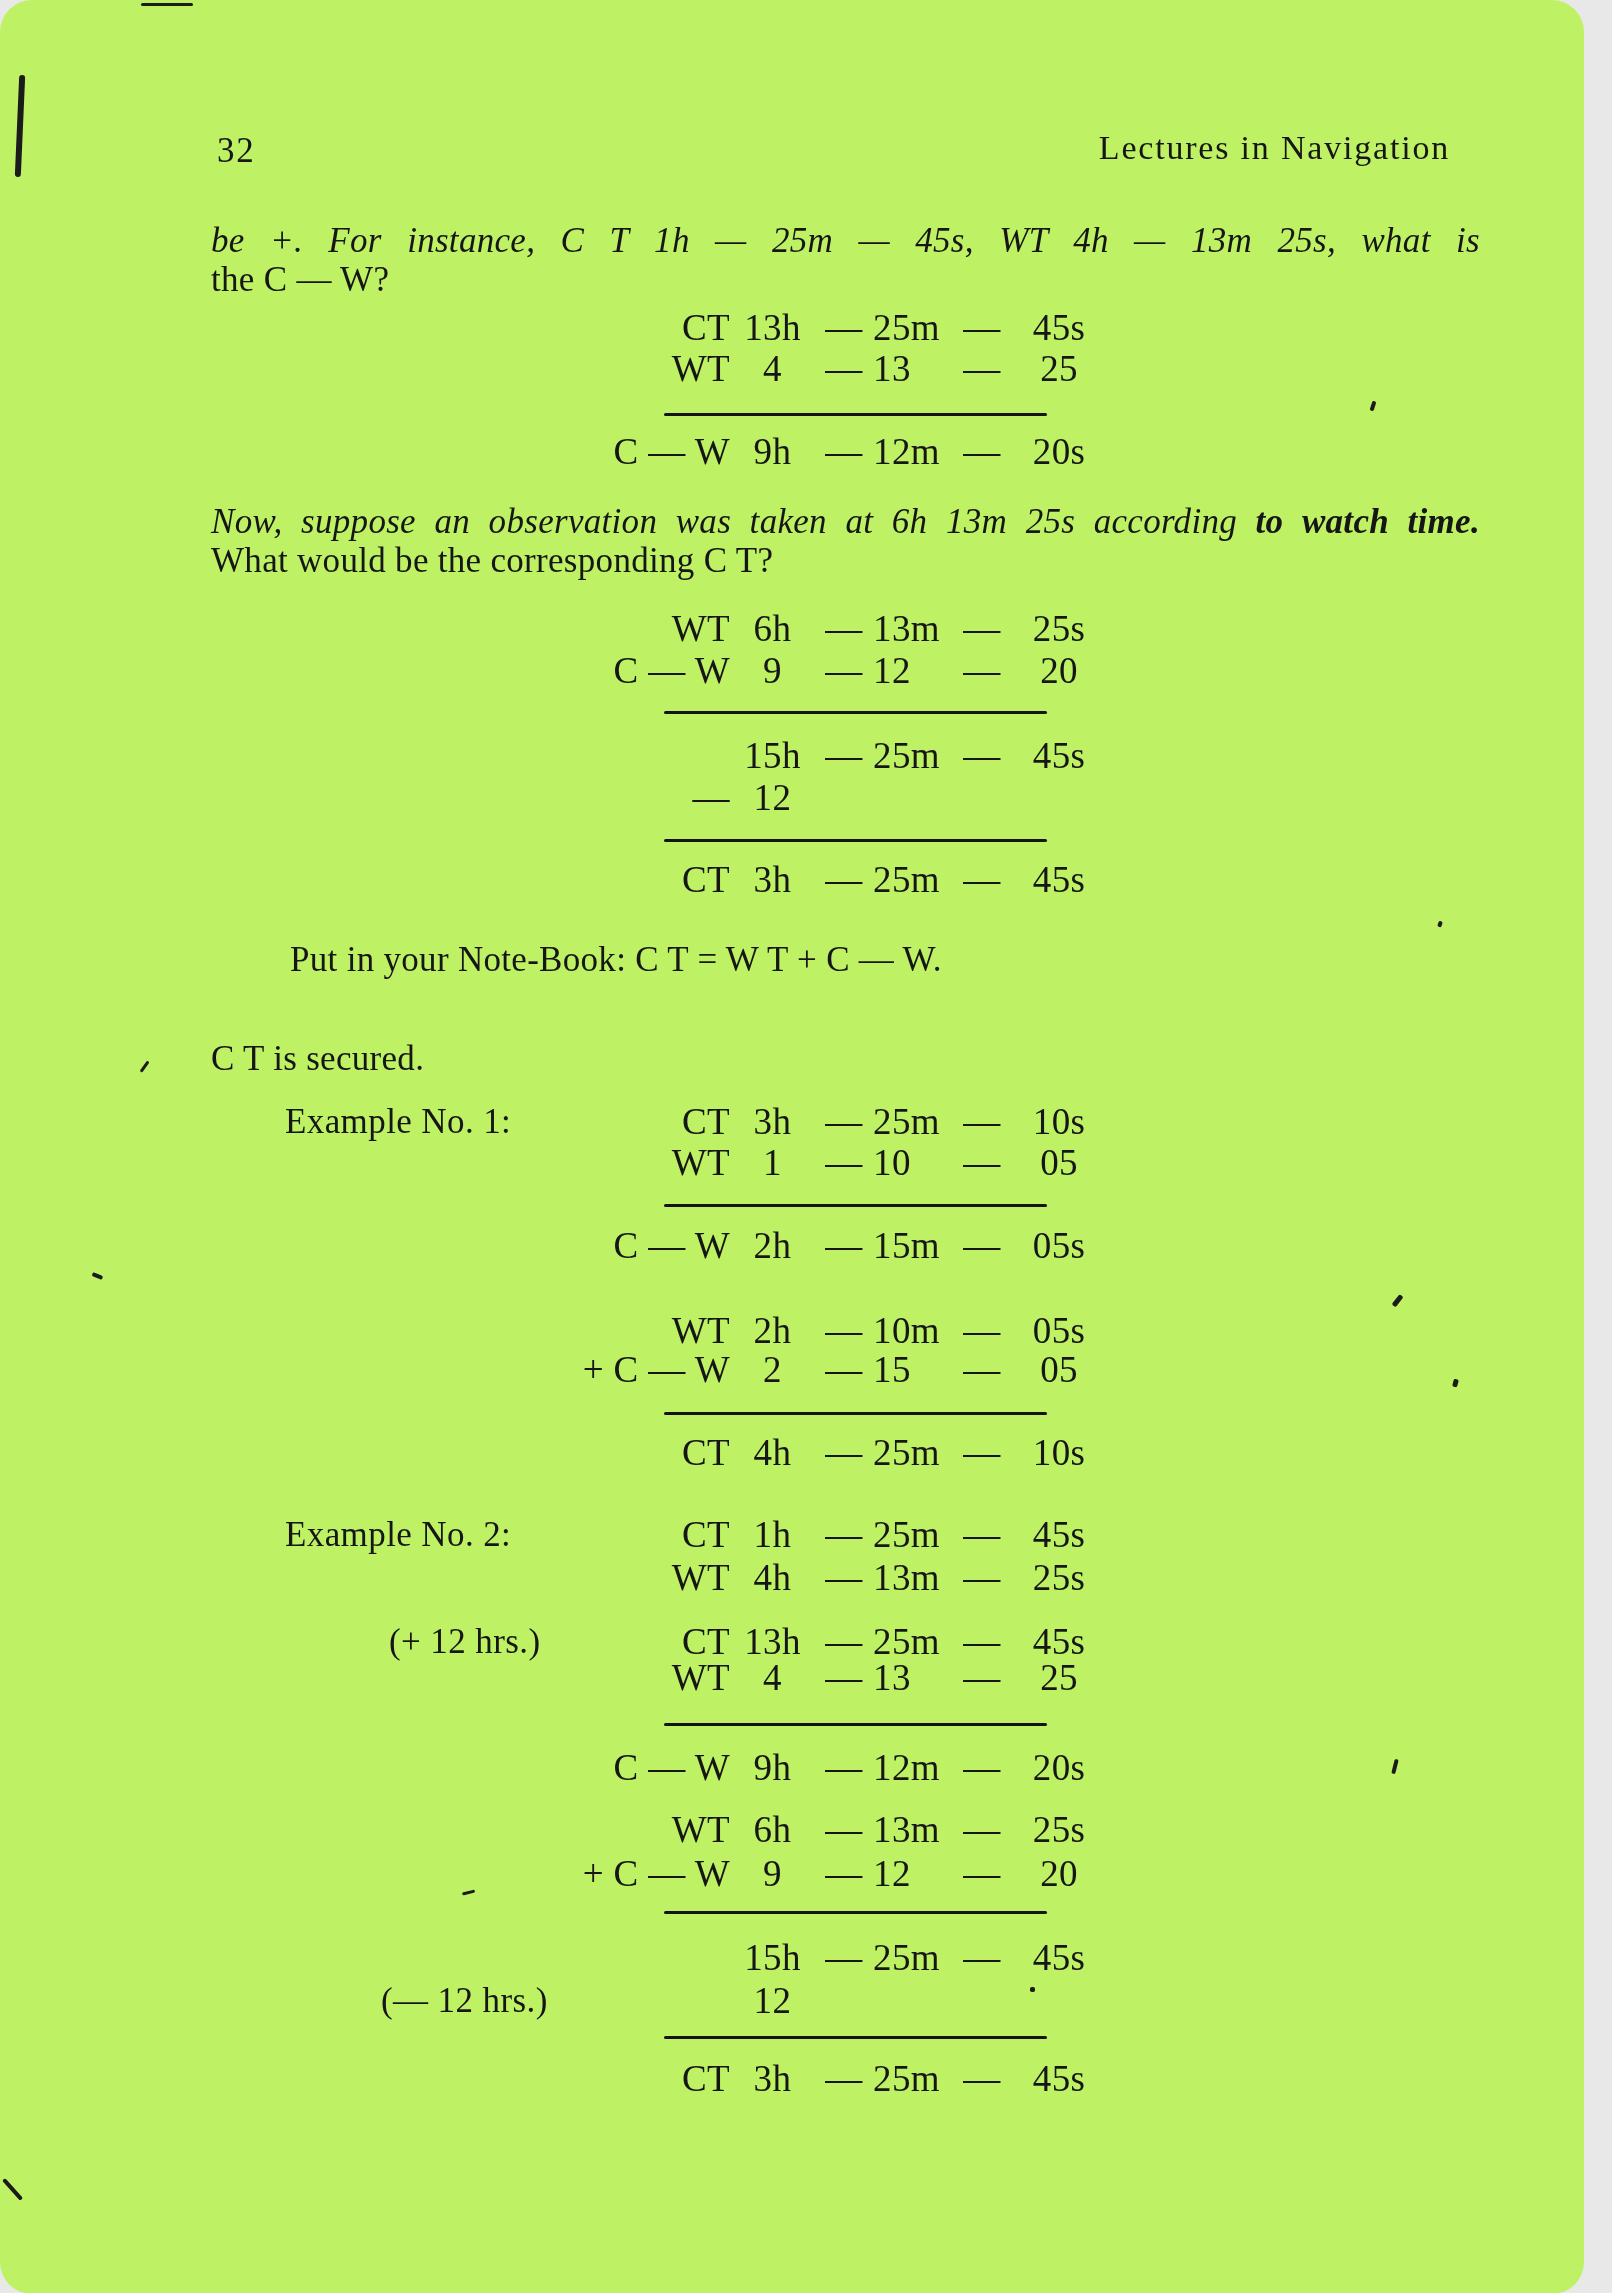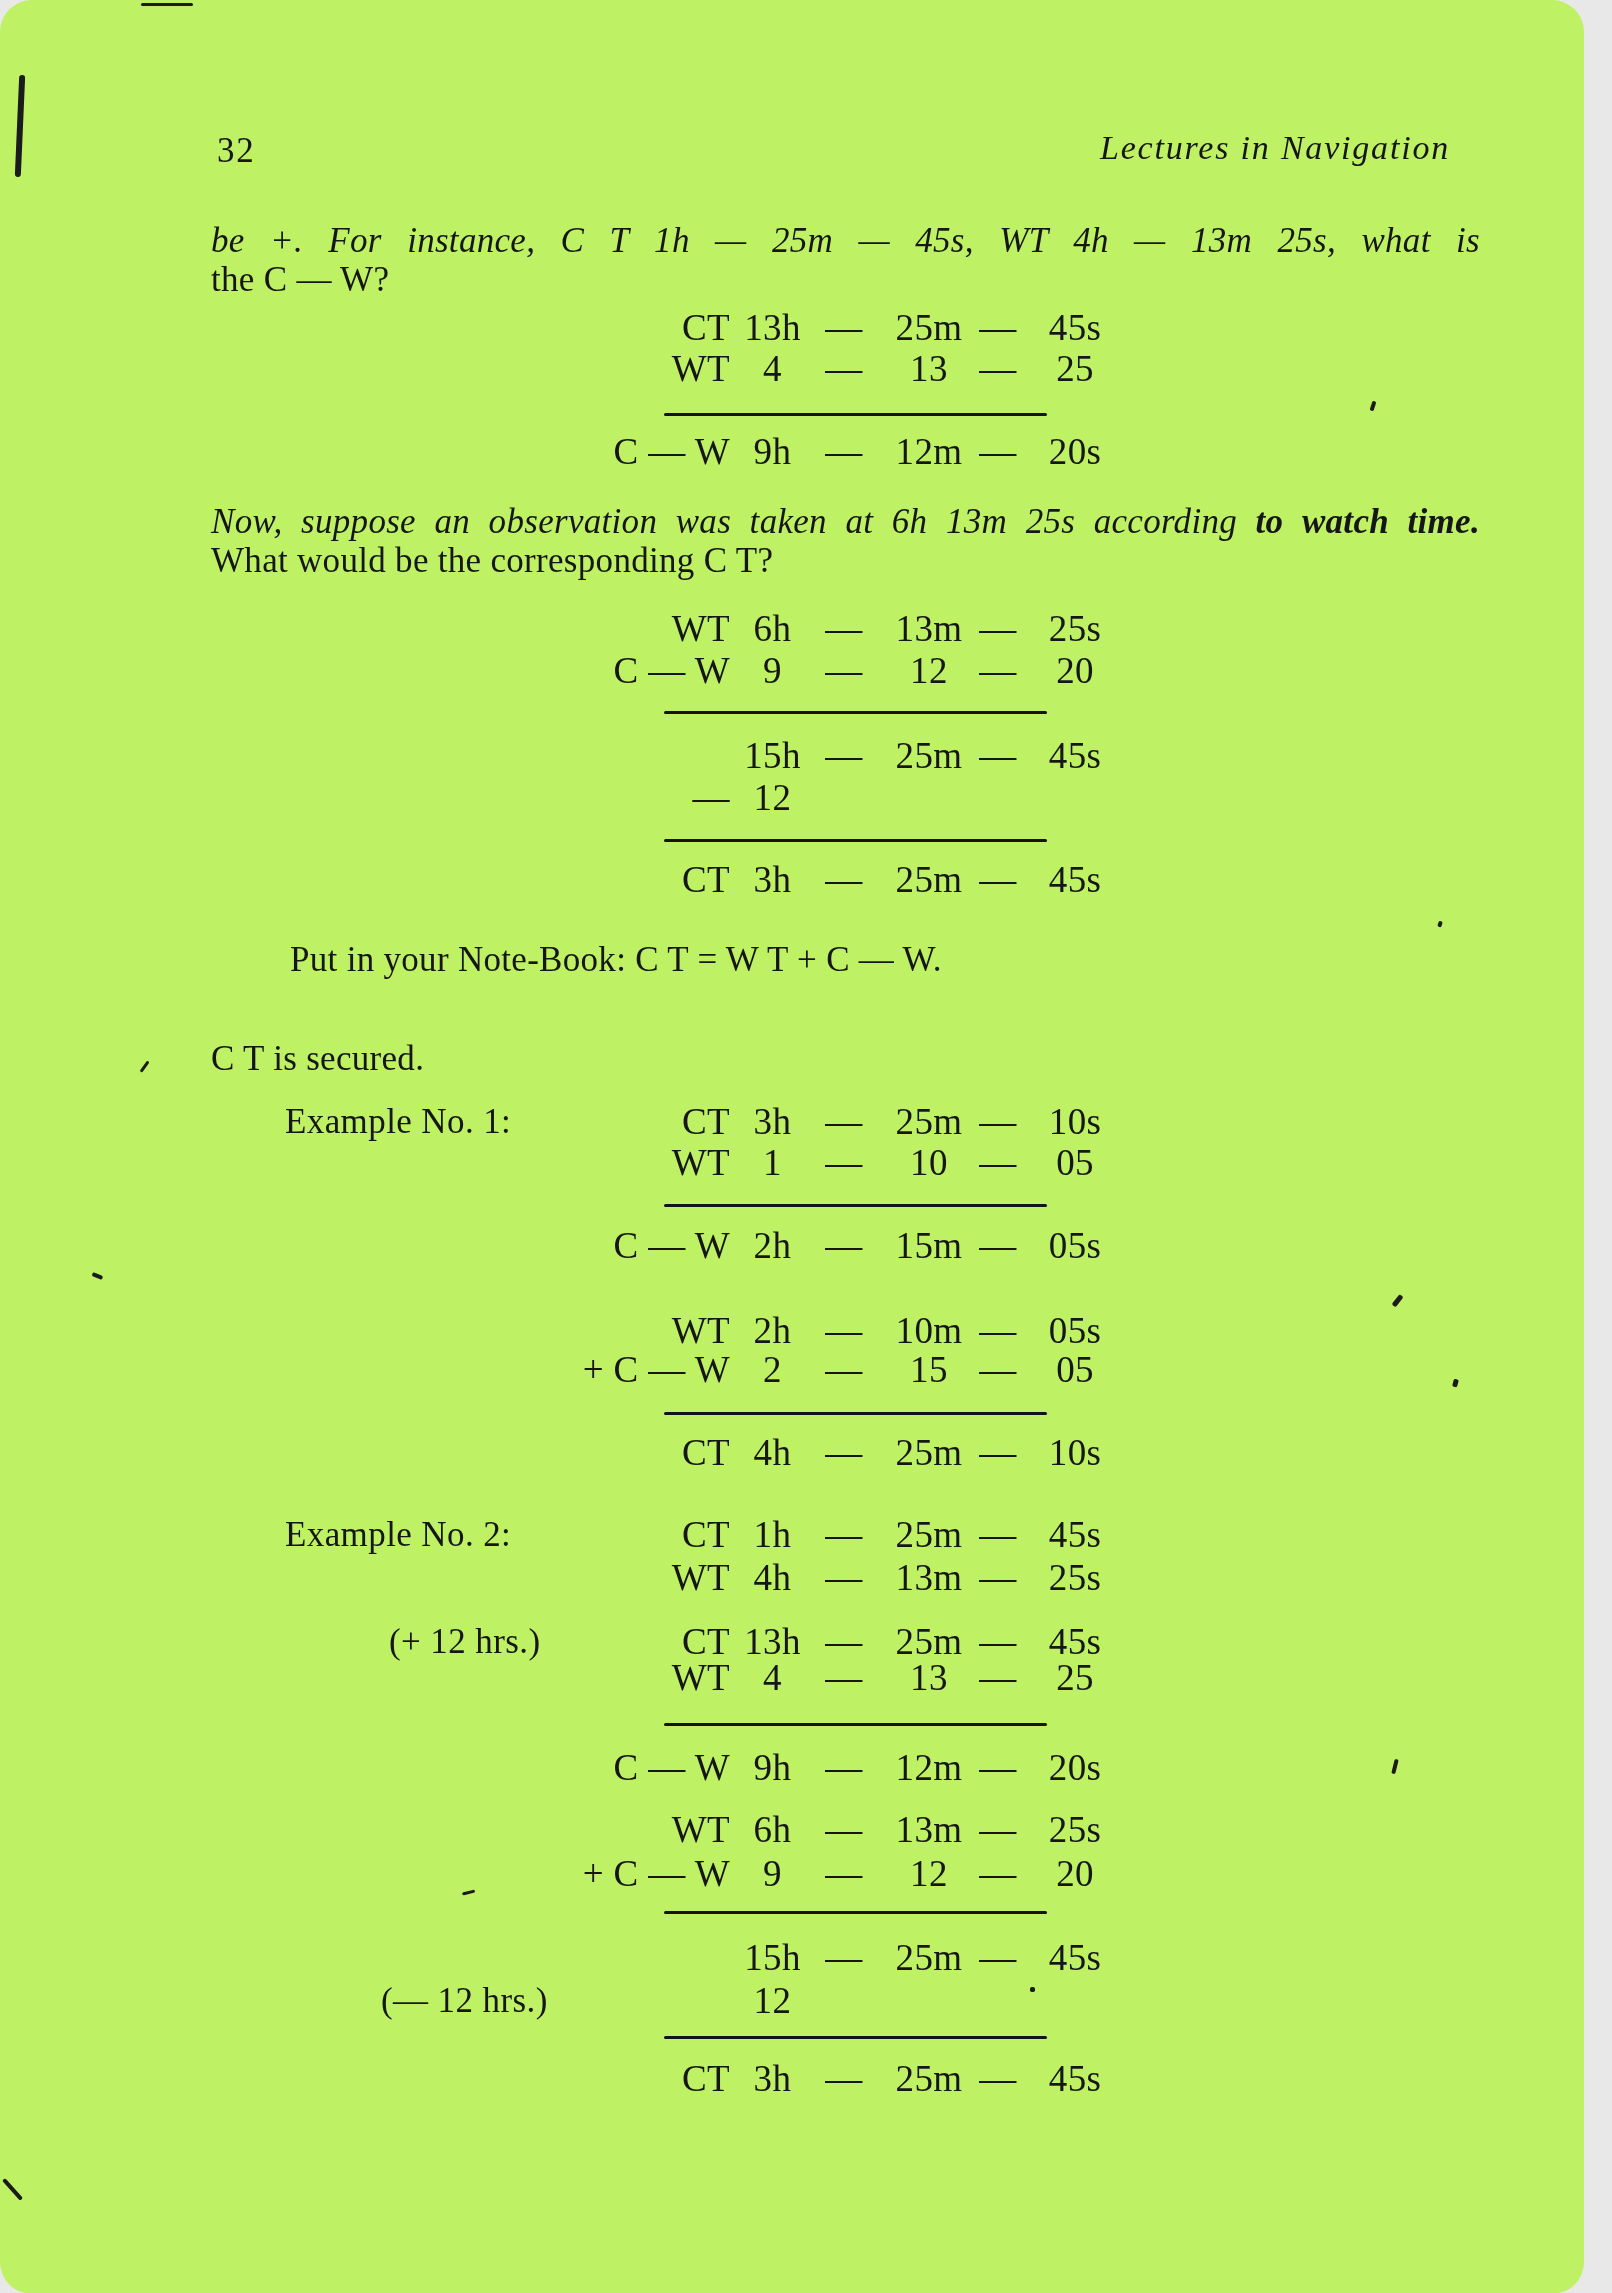--- a/index.html
+++ b/index.html
@@ -7,32 +7,32 @@
     position:relative;
     width:1584px;height:2294px;
     background:#bef264;
     overflow:hidden;
     font-family:"Liberation Serif","DejaVu Serif",serif;
     color:#161616;
     border-radius:32px;
   }
   
   .pgnum{position:absolute;left:217px;top:131px;font-size:35px;letter-spacing:1.8px;}
-  .htitle{position:absolute;right:134px;top:129px;font-size:34px;font-style:italic;letter-spacing:1.8px;}
+  .htitle{position:absolute;right:134px;top:129px;font-size:34px;letter-spacing:1.8px;}
   
   .pline{position:absolute;left:211px;width:1269px;height:41px;font-size:35px;line-height:41px;letter-spacing:0.3px;white-space:nowrap;}
   .pline.just{white-space:normal;text-align:justify;text-align-last:justify;font-style:italic;}
   .bold{font-weight:bold;}
   .indent{left:290px;width:auto;}
   
   .crow{position:absolute;left:521px;height:41px;display:flex;align-items:center;font-size:37px;letter-spacing:0.4px;}
   .crow .lab{width:209px;text-align:right;white-space:pre;}
   .crow .th{width:85px;text-align:center;}
   .crow .td{width:58px;text-align:center;}
-  .crow .tm{width:80px;text-align:center;margin-left:16px;}
+  .crow .tm{width:80px;}
   .crow .ts{width:82px;text-align:center;padding-left:7.1px;}
   .rule{position:absolute;left:664px;width:383px;height:3.1px;background:#141414;border-radius:1.8px;}
   .side{position:absolute;height:41px;display:flex;align-items:center;font-size:35px;letter-spacing:0.4px;white-space:pre;}
   
   .speck{position:absolute;background:#1b1b1b;}
   .ink-vstroke{left:17px;top:75px;width:6.2px;height:102px;border-radius:4.5px;transform:rotate(2.5deg);}
   .top-dash{left:141px;top:2.7px;width:52px;height:3.6px;border-radius:1.8px;}
   .bottom-diag{left:4.5px;top:2178px;width:27px;height:3.6px;transform:rotate(48deg);transform-origin:0 0;border-radius:1.8px;}
   .s1{left:1371px;top:401px;width:3.6px;height:9.8px;border-radius:1.8px;transform:rotate(18deg);}
   .s2{left:1438px;top:921px;width:3.6px;height:6.2px;border-radius:1.8px;transform:rotate(20deg);}

